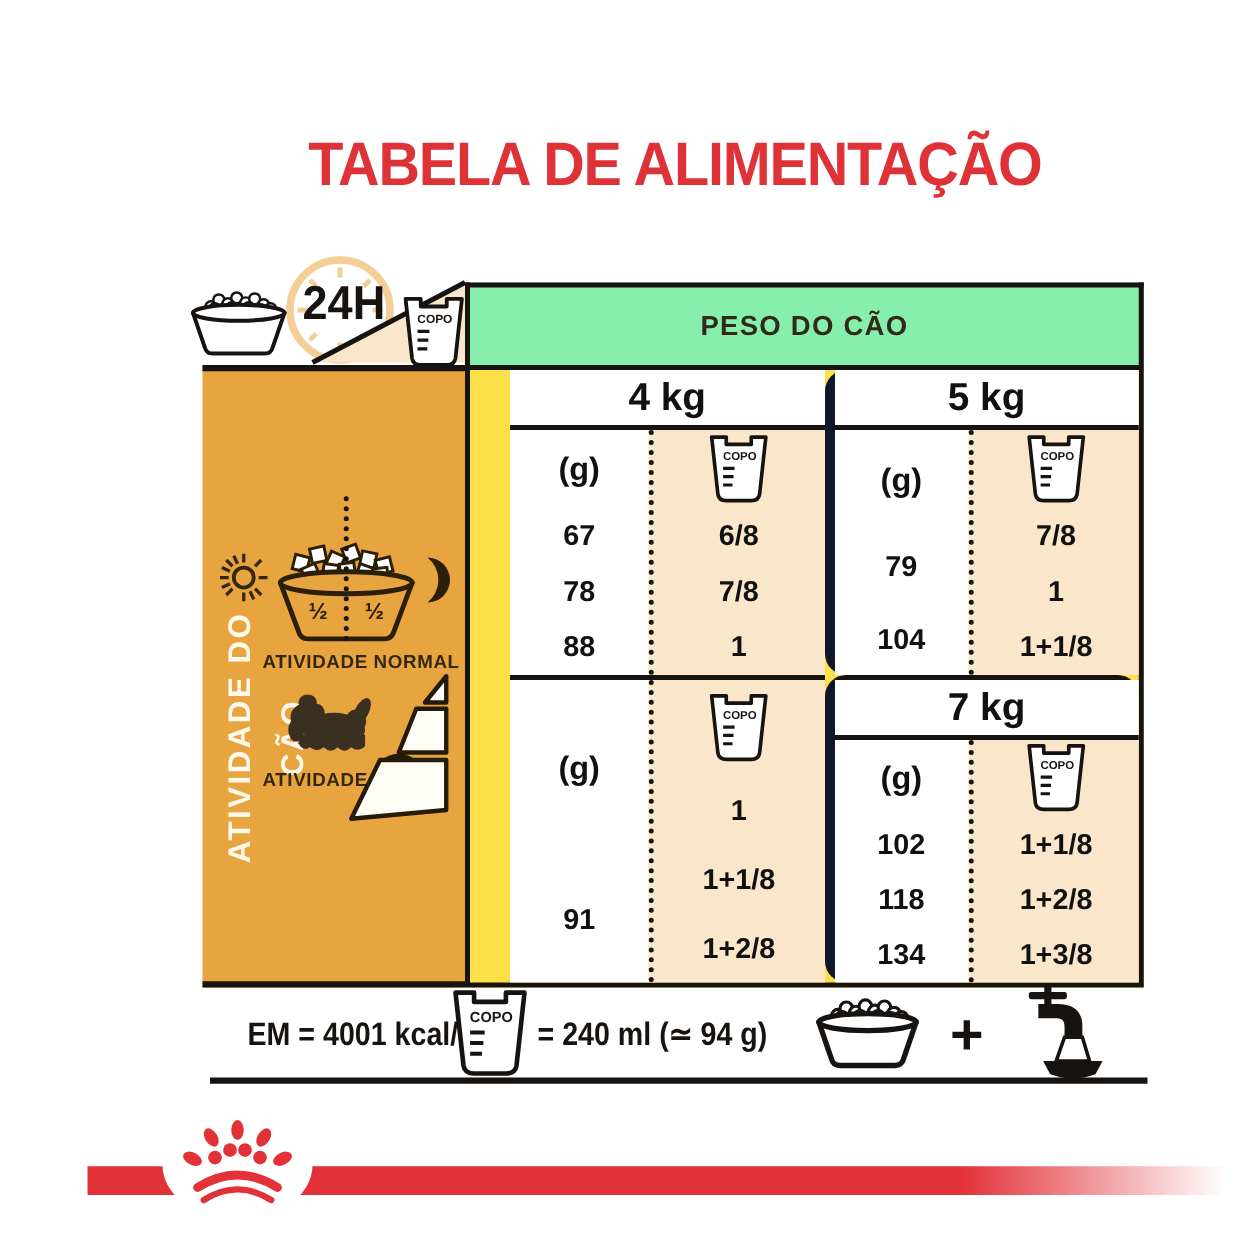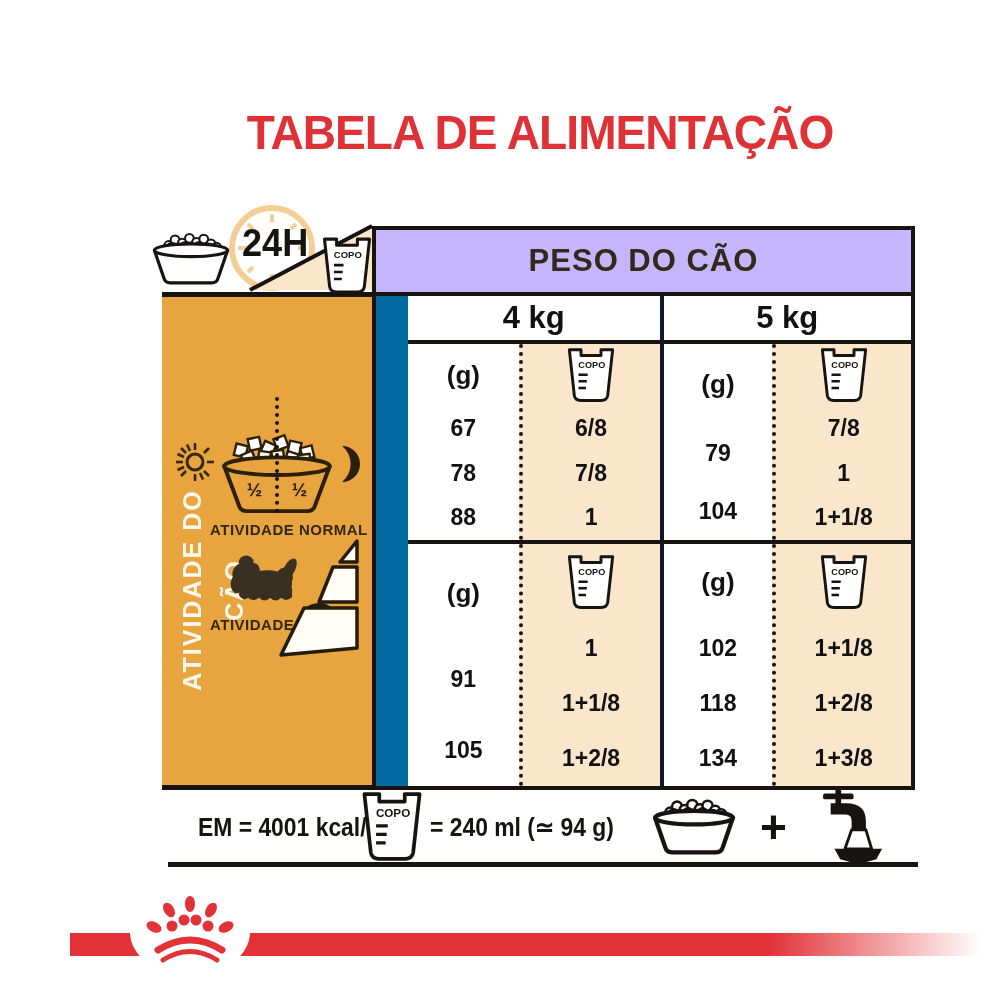--- a/index.html
+++ b/index.html
@@ -9,23 +9,23 @@
   .title{position:absolute;top:104px;left:0;width:100%;text-align:center;
          font-size:49px;font-weight:900;color:#DE3237;letter-spacing:-1px;
          transform:scaleX(.94);}
   
   .clock{position:absolute;left:186px;top:201px;}
   .bowl-top{position:absolute;left:108px;top:227px;}
   .h24{position:absolute;left:202px;top:222px;font-size:38px;font-weight:900;color:#161310;transform:scaleX(.95);transform-origin:left;}
   .tri{position:absolute;left:204px;top:222px;}
   .cup-small{position:absolute;left:281px;top:237px;}
   .peso{position:absolute;left:332px;top:226px;width:543px;height:66px;box-sizing:border-box;
-        background:#c4b5fd;border:4px solid #161310;border-bottom:none;
+        background:#86efac;border:4px solid #161310;border-bottom:none;
         display:flex;align-items:center;justify-content:center;
-        font-size:31px;font-weight:800;letter-spacing:1px;color:#33291A;}
+        font-size:22px;font-weight:800;letter-spacing:1px;color:#33291A;}
   
   .sidebar{position:absolute;left:122px;top:292px;width:210px;height:498px;box-sizing:border-box;
            background:#E8A43E;border-top:5px solid #161310;border-bottom:5px solid #161310;}
   .vlabel{position:absolute;left:-77px;top:272px;width:214px;height:42px;line-height:42px;
           text-align:center;transform:rotate(-90deg);
           font-size:25px;font-weight:800;letter-spacing:2px;color:#FFF9EC;}
   .sun{position:absolute;left:12px;top:144px;}
   .meal-bowl{position:absolute;left:50px;top:136px;}
   .meal-dots{position:absolute;left:113px;top:100px;height:116px;border-left:4px dotted #161310;}
   .moon{position:absolute;left:171px;top:146px;}
@@ -34,23 +34,23 @@
   .act-plus{position:absolute;left:48px;top:306px;display:flex;align-items:center;}
   .act-plus .lbl{font-size:15px;font-weight:800;color:#33270E;letter-spacing:.5px;}
   .plus-circle{width:34px;height:34px;margin-left:4px;border-radius:50%;
                border:4px solid #241B08;background:#FFFDF6;color:#241B08;
                display:flex;align-items:center;justify-content:center;
                font-size:28px;font-weight:900;line-height:1;}
   .wedges{position:absolute;left:116px;top:240px;}
   
   .maintable{position:absolute;left:332px;top:292px;width:543px;height:498px;box-sizing:border-box;
              border:4px solid #161310;display:grid;
-             grid-template-columns:1fr 1fr;grid-template-rows:244px 1fr;background:#0369a1;padding-left:32px;}
+             grid-template-columns:1fr 1fr;grid-template-rows:244px 1fr;background:#fde047;padding-left:32px;}
   .section{display:flex;flex-direction:column;min-height:0;}
-  .sec-right{border-left:4px solid #0f172a;}
+  .sec-right{border-left:8px solid #0f172a;border-radius:17px;}
   .sec-bottom{border-top:4px solid #161310;}
   .w-header{height:44px;flex:none;display:flex;align-items:center;justify-content:center;
             border-bottom:4px solid #161310;background:#fff;
             font-size:31px;font-weight:800;color:#111;}
   .w-body{flex:1;display:flex;min-height:0;}
   .gcol{width:44%;display:flex;flex-direction:column;background:#fff;}
   .ccol{flex:1;display:flex;flex-direction:column;background:#FAE7CB;border-left:4px dotted #161310;}
   .cellhdr{flex:1.4;display:flex;align-items:center;justify-content:center;
            font-size:26px;font-weight:800;color:#111;}
   .cellv{flex:1;display:flex;align-items:center;justify-content:center;
@@ -248,38 +248,38 @@
           <div class="cellv">1+1/8</div>
         </div>
       </div>
     </div>
 
     <div class="section sec-bottom">
       <div class="w-body">
         <div class="gcol">
           <div class="cellhdr">(g)</div>
           <div class="cellv">91</div>
-          <div class="cellv">105</div>
         </div>
         <div class="ccol">
           <div class="cellhdr">
             <svg width="50" height="55" viewBox="0 0 60 66">
               <path d="M4 2 H18 V9 H42 V2 H56 L50 57 Q49 63 42 63 H18 Q11 63 10 57 Z" fill="#fff" stroke="#161310" stroke-width="3.5" stroke-linejoin="round"></path>
               <path d="M15 32 H26 M15 40 H25 M15 48 H24" stroke="#161310" stroke-width="3"></path>
               <text x="31" y="24" text-anchor="middle" font-size="11" font-weight="bold" fill="#161310">COPO</text>
             </svg>
           </div>
           <div class="cellv">1</div>
           <div class="cellv">1+1/8</div>
           <div class="cellv">1+2/8</div>
         </div>
       </div>
     </div>
 
     <div class="section sec-right sec-bottom">
+      <div class="w-header">7 kg</div>
       <div class="w-body">
         <div class="gcol">
           <div class="cellhdr">(g)</div>
           <div class="cellv">102</div>
           <div class="cellv">118</div>
           <div class="cellv">134</div>
         </div>
         <div class="ccol">
           <div class="cellhdr">
             <svg width="50" height="55" viewBox="0 0 60 66">

